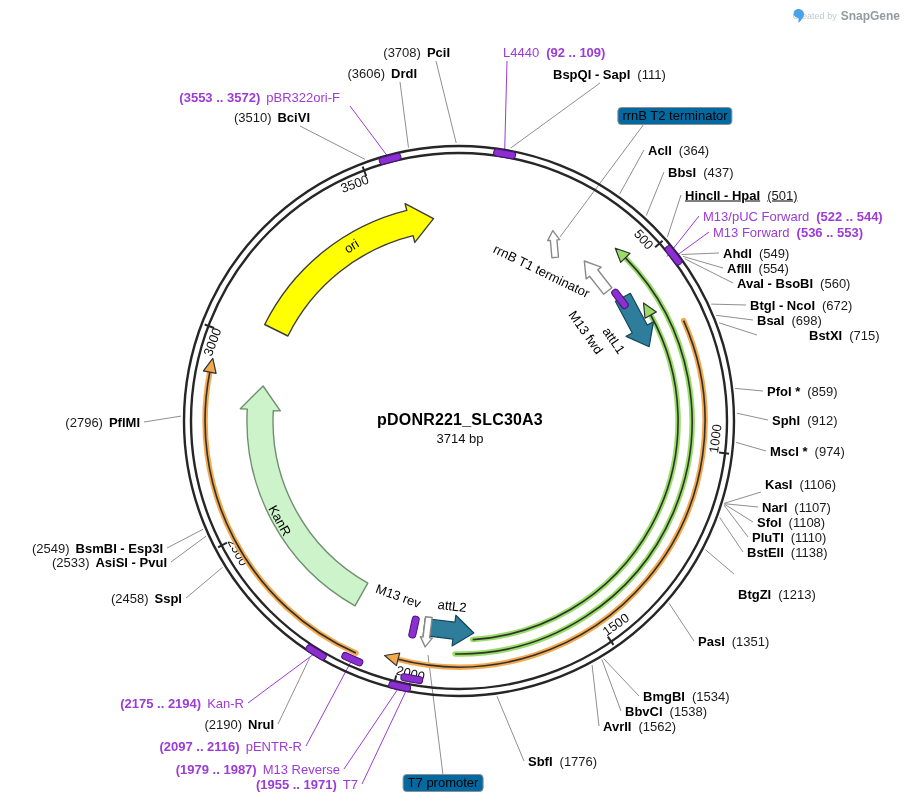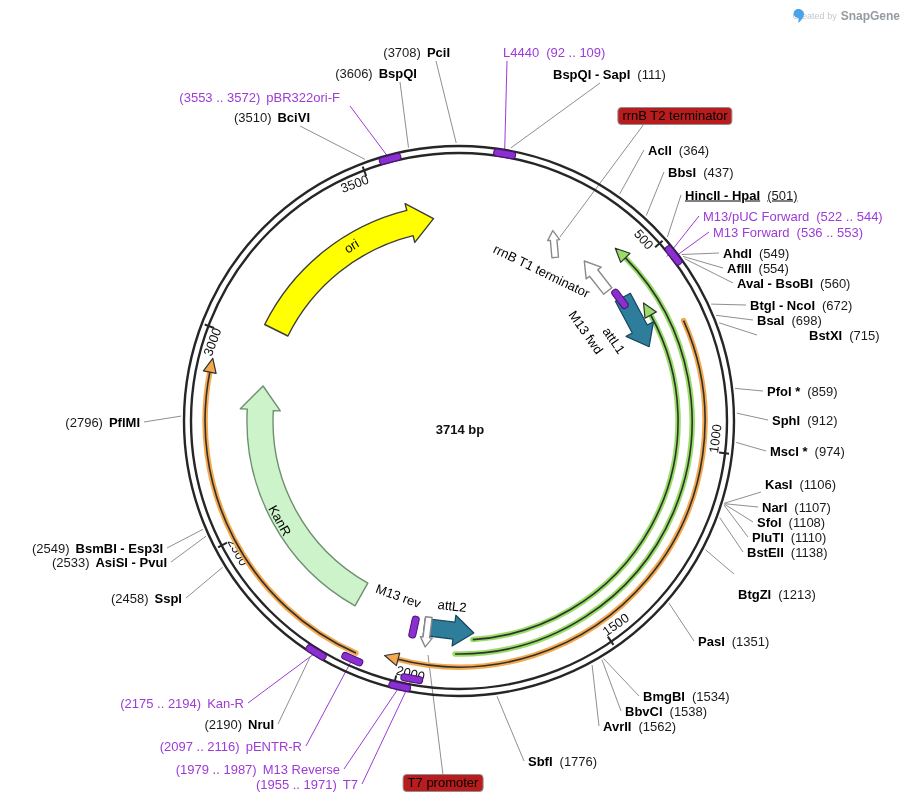--- a/index.html
+++ b/index.html
@@ -4,28 +4,28 @@
 <style>
   html,body{margin:0;padding:0;background:#fff;}
   body{width:910px;height:802px;position:relative;overflow:hidden;
        font-family:"Liberation Sans","DejaVu Sans",sans-serif;}
   #stage{position:absolute;left:0;top:0;width:910px;height:802px;}
   svg{position:absolute;left:0;top:0;}
   .callout{position:absolute;font-size:13px;white-space:nowrap;transform:translateY(-50%);line-height:15px;}
   .callout .nm{font-weight:bold;color:#000;}
   .callout .ps{color:#1a1a1a;}
   .callout.primer .nm{font-weight:normal;color:#9d3bd6;}
-  .callout.primer .ps{color:#9d3bd6;}
+  .callout.primer .ps{color:#9d3bd6;font-weight:bold;}
   .callout.side-right .ps{margin-left:7px;}
   .callout.side-left .ps{margin-right:6px;}
   .boxed{position:absolute;transform:translate(-50%,-50%);font-size:13px;color:#000;
-         border:1px solid #8f8f8f;border-radius:4px;background:#b91c1c;padding:0 4px 1px 4px;white-space:nowrap;}
+         border:1px solid #8f8f8f;border-radius:4px;background:#0369a1;padding:0 4px 1px 4px;white-space:nowrap;}
   .title-block{position:absolute;transform:translate(-50%,-50%);text-align:center;}
   .title-block .t1{font-size:16px;font-weight:bold;color:#000;letter-spacing:.2px;}
-  .title-block .t2{font-size:13px;color:#111;margin-top:2px;font-weight:bold;}
+  .title-block .t2{font-size:13px;color:#111;margin-top:2px;}
   .watermark{position:absolute;top:9px;right:10px;display:flex;align-items:center;gap:4px;}
   .watermark .wm1{font-size:9px;color:#c2c8cd;}
   .watermark .wm2{font-size:12px;font-weight:600;color:#959ba1;}
   .ticklabel{font-family:"Liberation Sans","DejaVu Sans",sans-serif;font-size:13px;fill:#111;}
   .ilabel{font-family:"Liberation Sans","DejaVu Sans",sans-serif;font-size:13px;fill:#000;}
 </style>
 </head>
 <body>
 
 <div id="stage">
@@ -135,26 +135,27 @@
 
   <div class="watermark">
     <span class="wm1">Created by</span>
     <svg width="11" height="14" viewBox="0 0 11 14">
       <path d="M5.5 0 C8.5 0 11 2.2 11 5.2 C11 9 5.5 14 5.5 14 L5.5 9 C3 9 0.6 7.4 0.6 4.6 C0.6 2 2.8 0 5.5 0 Z" fill="#4aa3e8"></path>
     </svg>
     <span class="wm2">SnapGene</span>
   </div>
 
   <div class="title-block" style="left:460px;top:428px;">
+    <div class="t1">pDONR221_SLC30A3</div>
     <div class="t2">3714 bp</div>
   </div>
 
   <div id="labels">
       <div class="callout side-left" style="top: 52px; right: 460px;"><span class="ps">(3708)</span><span class="nm">PciI</span></div>
-      <div class="callout side-left" style="top: 73px; right: 493px;"><span class="ps">(3606)</span><span class="nm">BspQI</span></div>
+      <div class="callout side-left" style="top: 73px; right: 493px;"><span class="ps">(3606)</span><span class="nm">DrdI</span></div>
       <div class="callout side-left primer" style="top: 97px; right: 570px;"><span class="ps">(3553 .. 3572)</span><span class="nm">pBR322ori-F</span></div>
       <div class="callout side-left" style="top: 117px; right: 600px;"><span class="ps">(3510)</span><span class="nm">BciVI</span></div>
       <div class="callout side-left" style="top: 422px; right: 770px; margin-left: 13px;"><span class="ps">(2796)</span><span class="nm">PflMI</span></div>
       <div class="callout side-left" style="top: 548px; right: 747px;"><span class="ps">(2549)</span><span class="nm">BsmBI - Esp3I</span></div>
       <div class="callout side-left" style="top: 562px; right: 743px;"><span class="ps">(2533)</span><span class="nm">AsiSI - PvuI</span></div>
       <div class="callout side-left" style="top: 598px; right: 728px;"><span class="ps">(2458)</span><span class="nm">SspI</span></div>
       <div class="callout side-left primer" style="top: 703px; right: 666px;"><span class="ps">(2175 .. 2194)</span><span class="nm">Kan-R</span></div>
       <div class="callout side-left" style="top: 724px; right: 636px;"><span class="ps">(2190)</span><span class="nm">NruI</span></div>
       <div class="callout side-left primer" style="top: 746px; right: 608px;"><span class="ps">(2097 .. 2116)</span><span class="nm">pENTR-R</span></div>
       <div class="callout side-left primer" style="top: 769px; right: 570px;"><span class="ps">(1979 .. 1987)</span><span class="nm">M13 Reverse</span></div>

